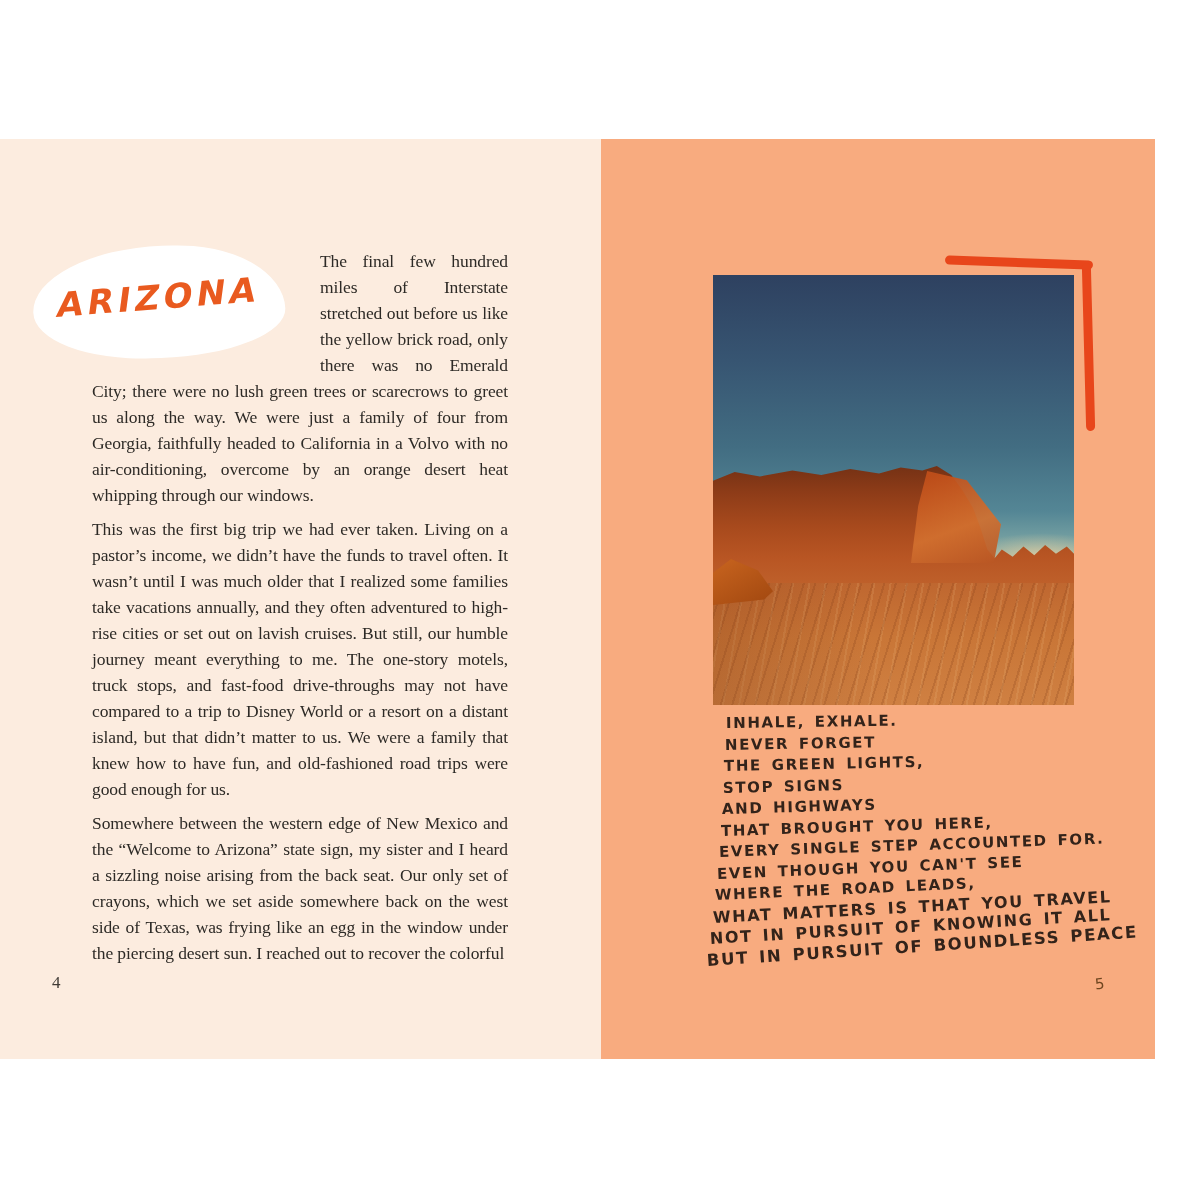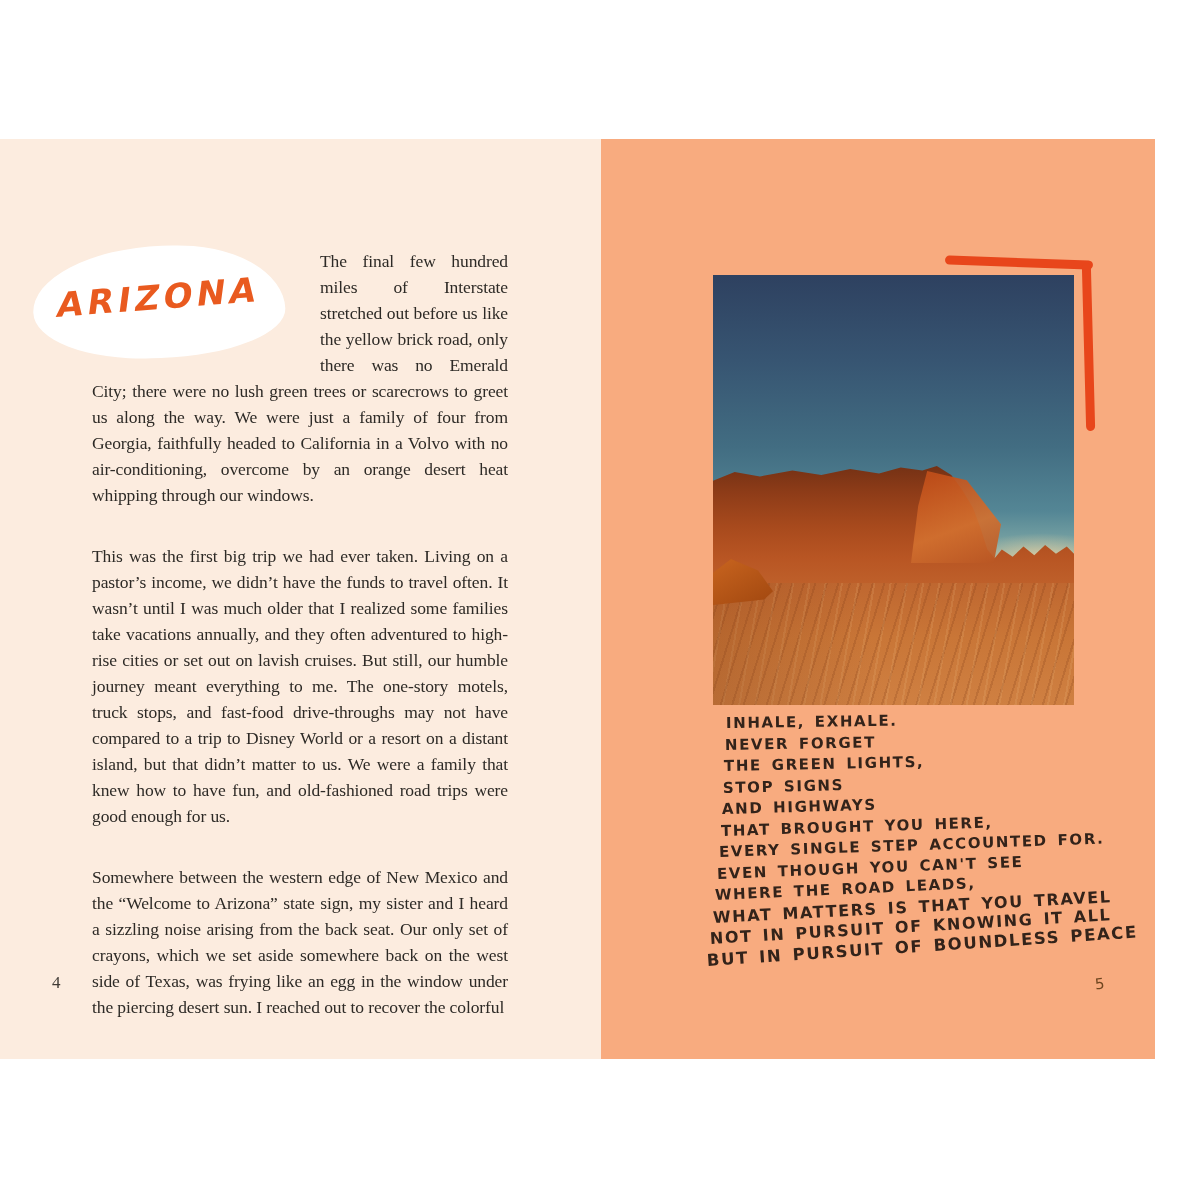--- a/index.html
+++ b/index.html
@@ -8,21 +8,21 @@
   .spread{position:absolute;left:0;top:139px;width:1200px;height:920px;display:flex;}
   .page{position:relative;height:100%;}
   .page-left{width:601px;background:var(--left_page_bg,#fcecdf);}
   .page-right{width:554px;background:var(--right_page_bg,#f8ab7f);}
 
   
   .text-col{position:absolute;left:92px;top:109px;width:416px;
             font-size:17.5px;line-height:26px;color:var(--body_text,#2d2a26);
             text-align:justify;letter-spacing:-0.1px;}
   .para{margin:0;}
-  .para + .para{margin-top:35px;}
+  .para + .para{margin-top:8px;}
   .blob-float{float:left;width:228px;height:130px;position:relative;}
   .blob{position:absolute;left:-59px;top:-2px;width:252px;height:112px;
         background:#ffffff;border-radius:54% 46% 52% 48% / 58% 62% 42% 46%;
         transform:rotate(-2deg);display:flex;align-items:center;justify-content:center;
         padding-bottom:10px;box-sizing:border-box;}
   .blob-text{font-family:"DejaVu Sans", sans-serif;font-weight:bold;
              font-size:34px;letter-spacing:4px;color:var(--title_orange,#e95a1f);
              transform:skewX(-12deg) rotate(-2.5deg);white-space:nowrap;}
   .pagenum{position:absolute;font-size:17px;}
   .pagenum-left{left:52px;bottom:66px;color:var(--page_num_left,#3f3a35);}

